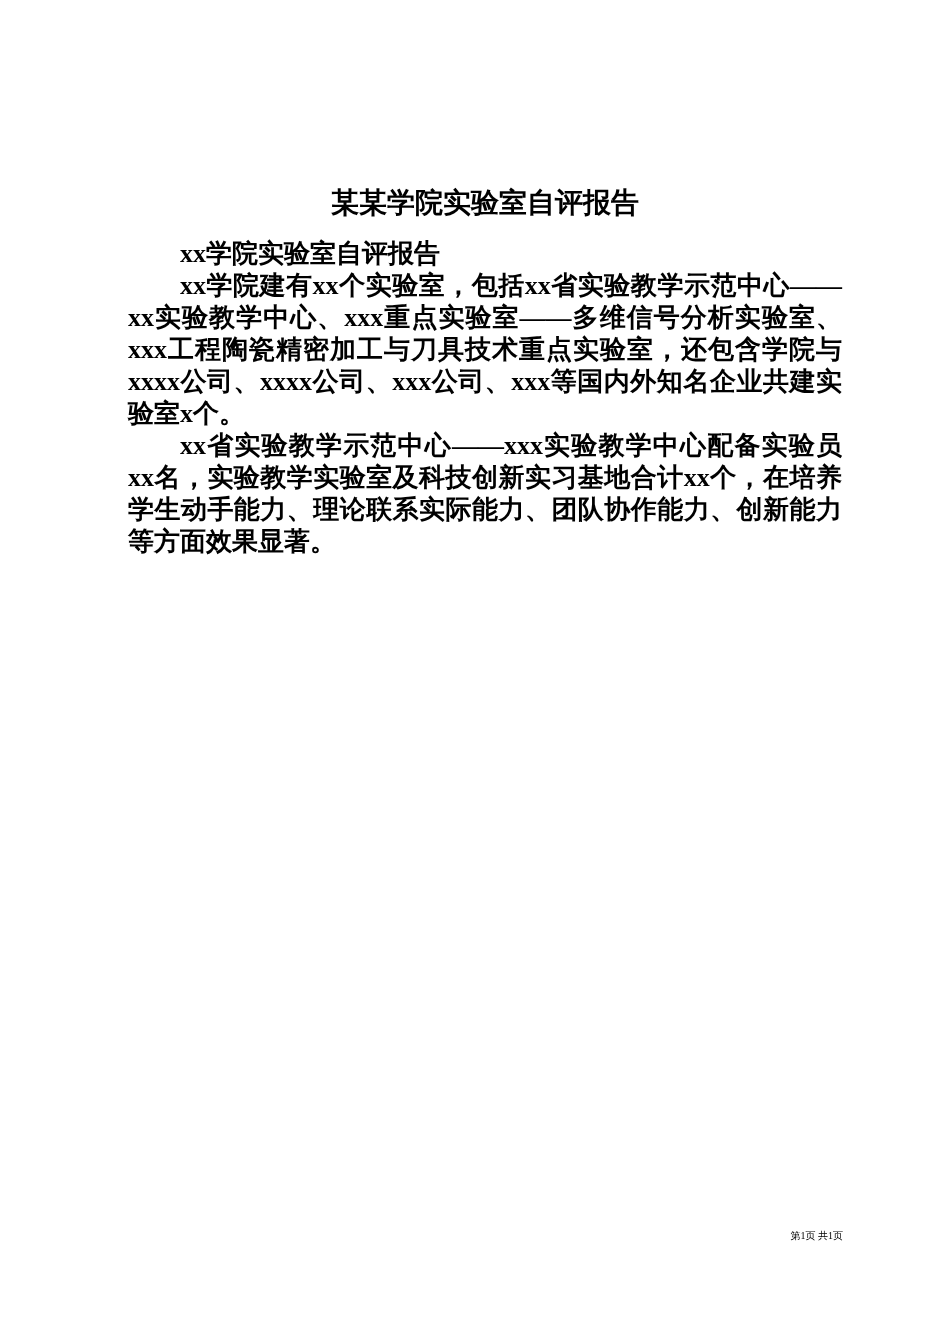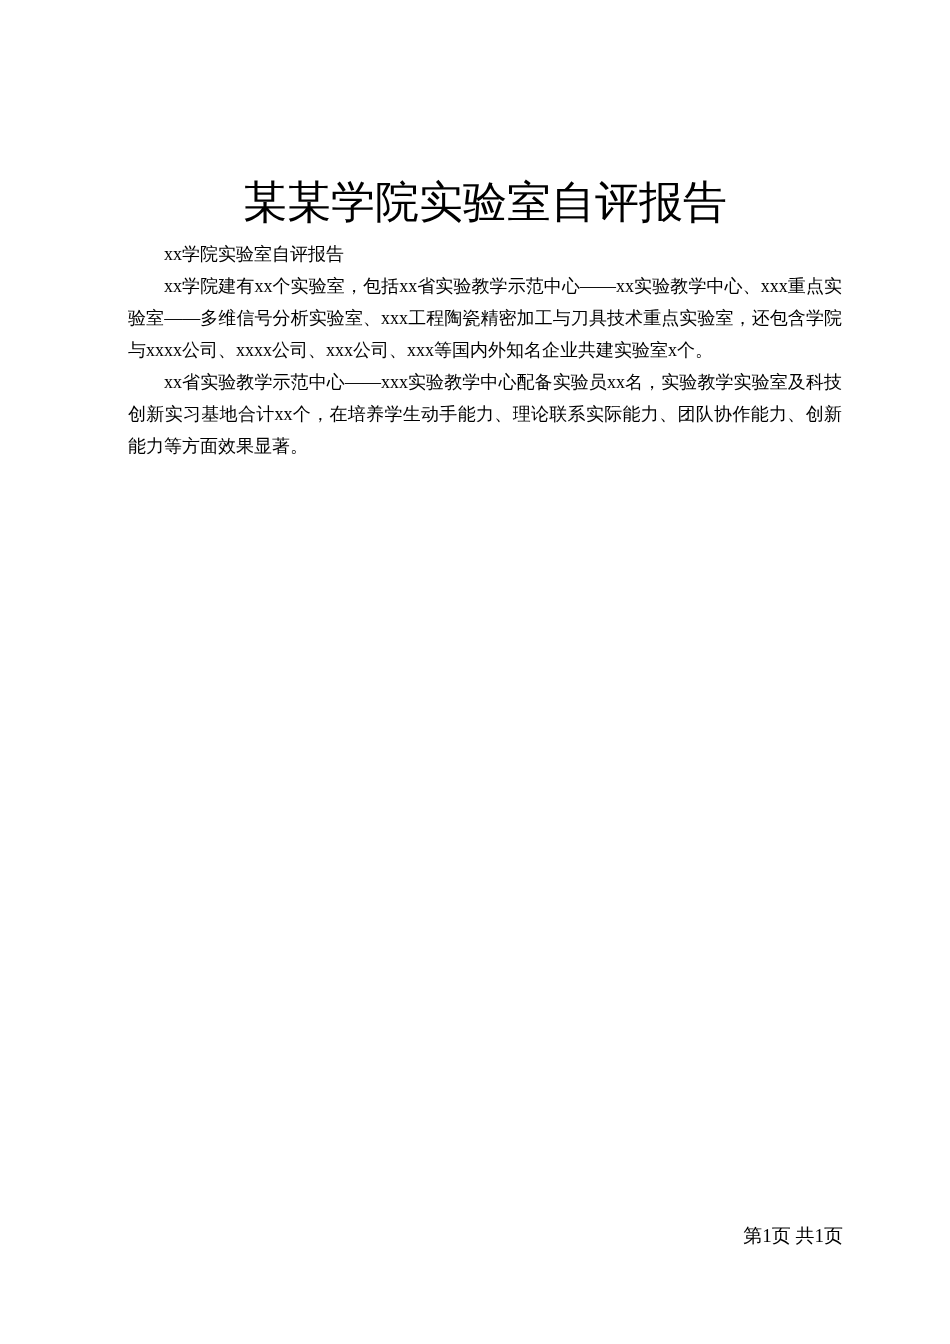--- a/index.html
+++ b/index.html
@@ -18,37 +18,38 @@
     font-family: "Liberation Serif", "DejaVu Serif", serif;
   }
   .doc-content {
     position: absolute;
     left: 128px;
     top: 180px;
     width: 714px;
   }
   .doc-title {
     margin: 0 0 12px 0;
-    font-size: 44px;
+    font-size: 28px;
     line-height: 46px;
-    font-weight: normal;
+    font-weight: bold;
     text-align: center;
   }
   .doc-para {
     margin: 0;
-    font-size: 18px;
+    font-size: 26px;
     line-height: 32px;
     text-align: justify;
     text-indent: 2em;
+    font-weight: bold;
   }
   .doc-footer {
     position: absolute;
     right: 107px;
     top: 1226px;
-    font-size: 19px;
+    font-size: 10px;
     line-height: 20px;
     color: #000000;
   }
 </style>
 </head>
 <body>
 
 <div class="page">
   <div class="doc-content">
     <h1 class="doc-title">某某学院实验室自评报告</h1>

